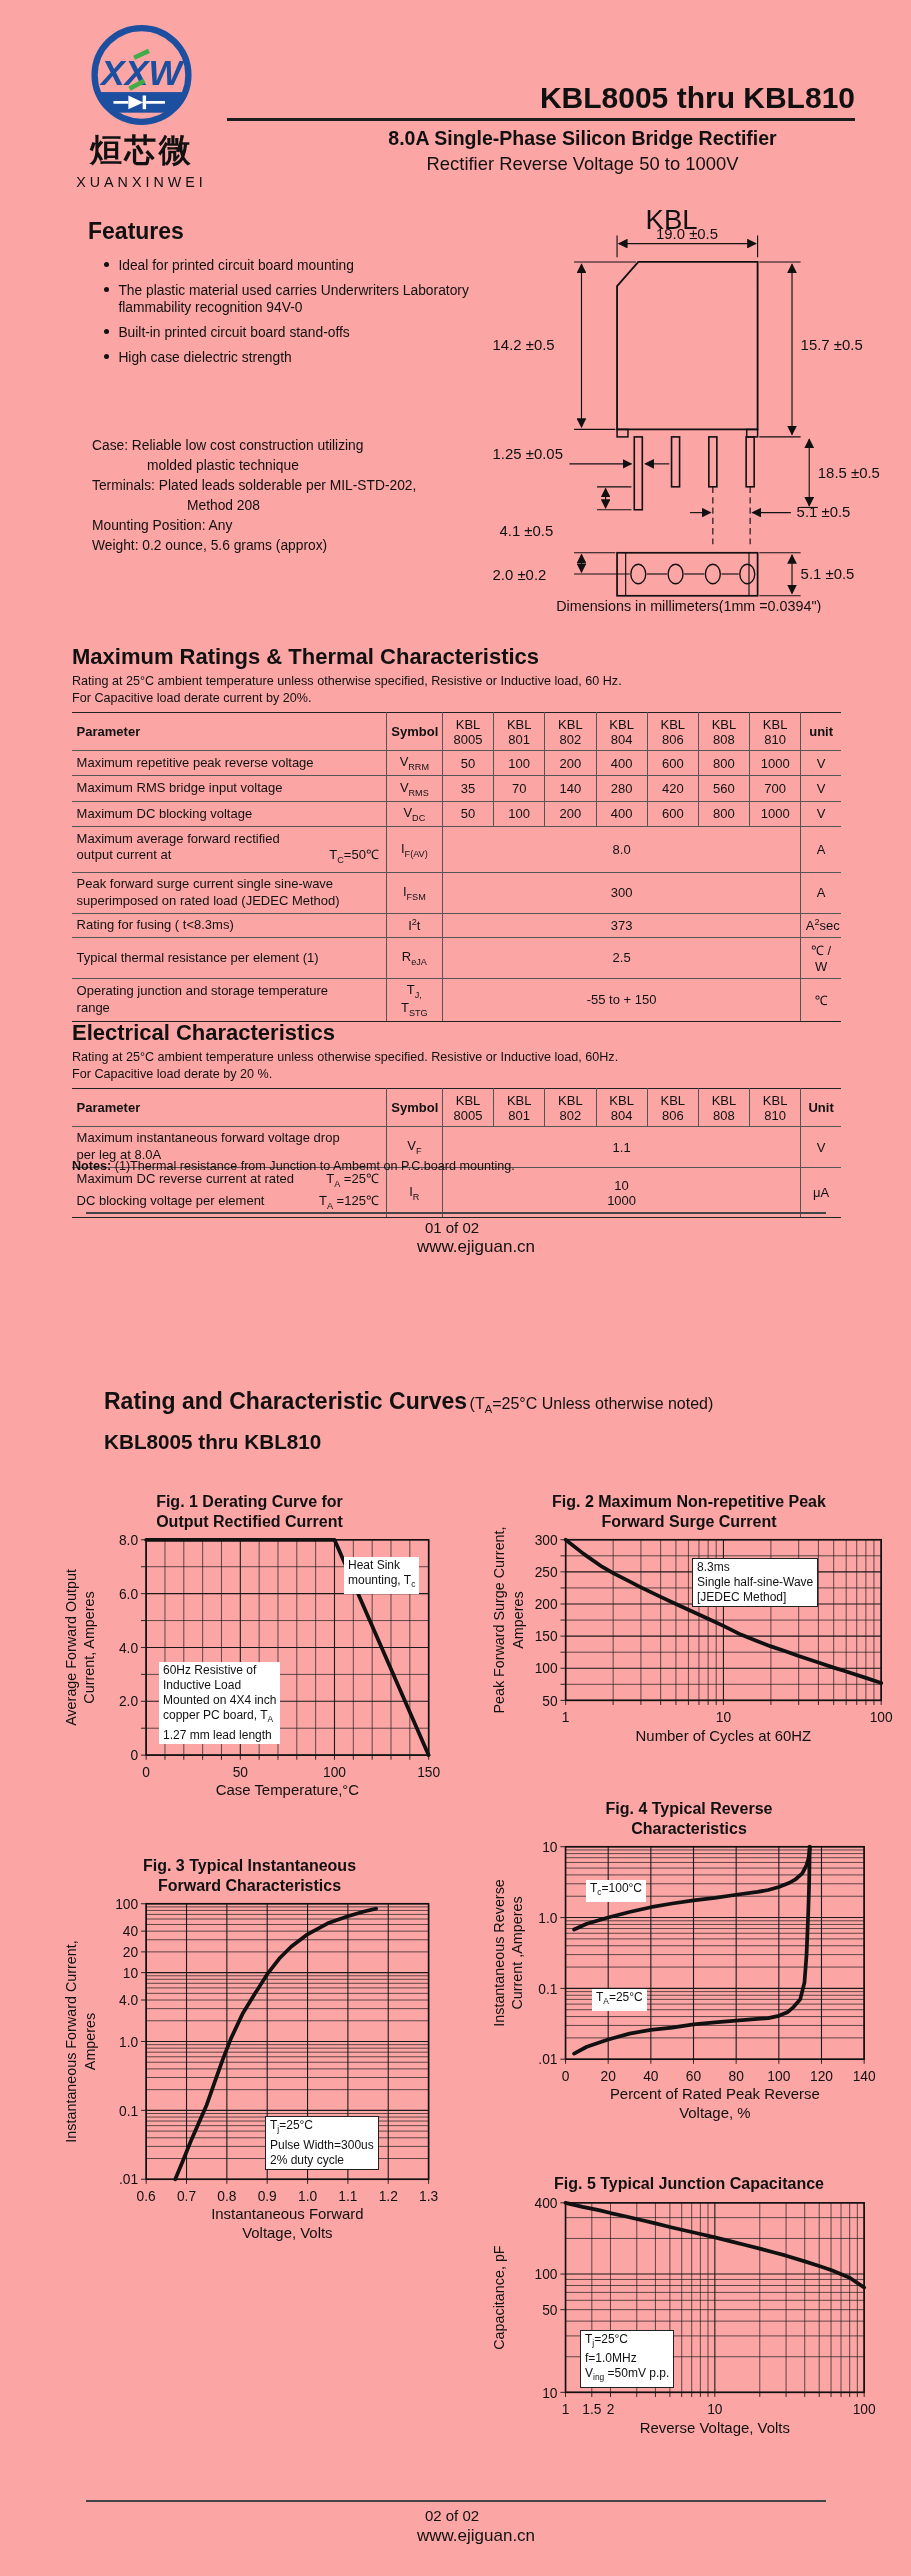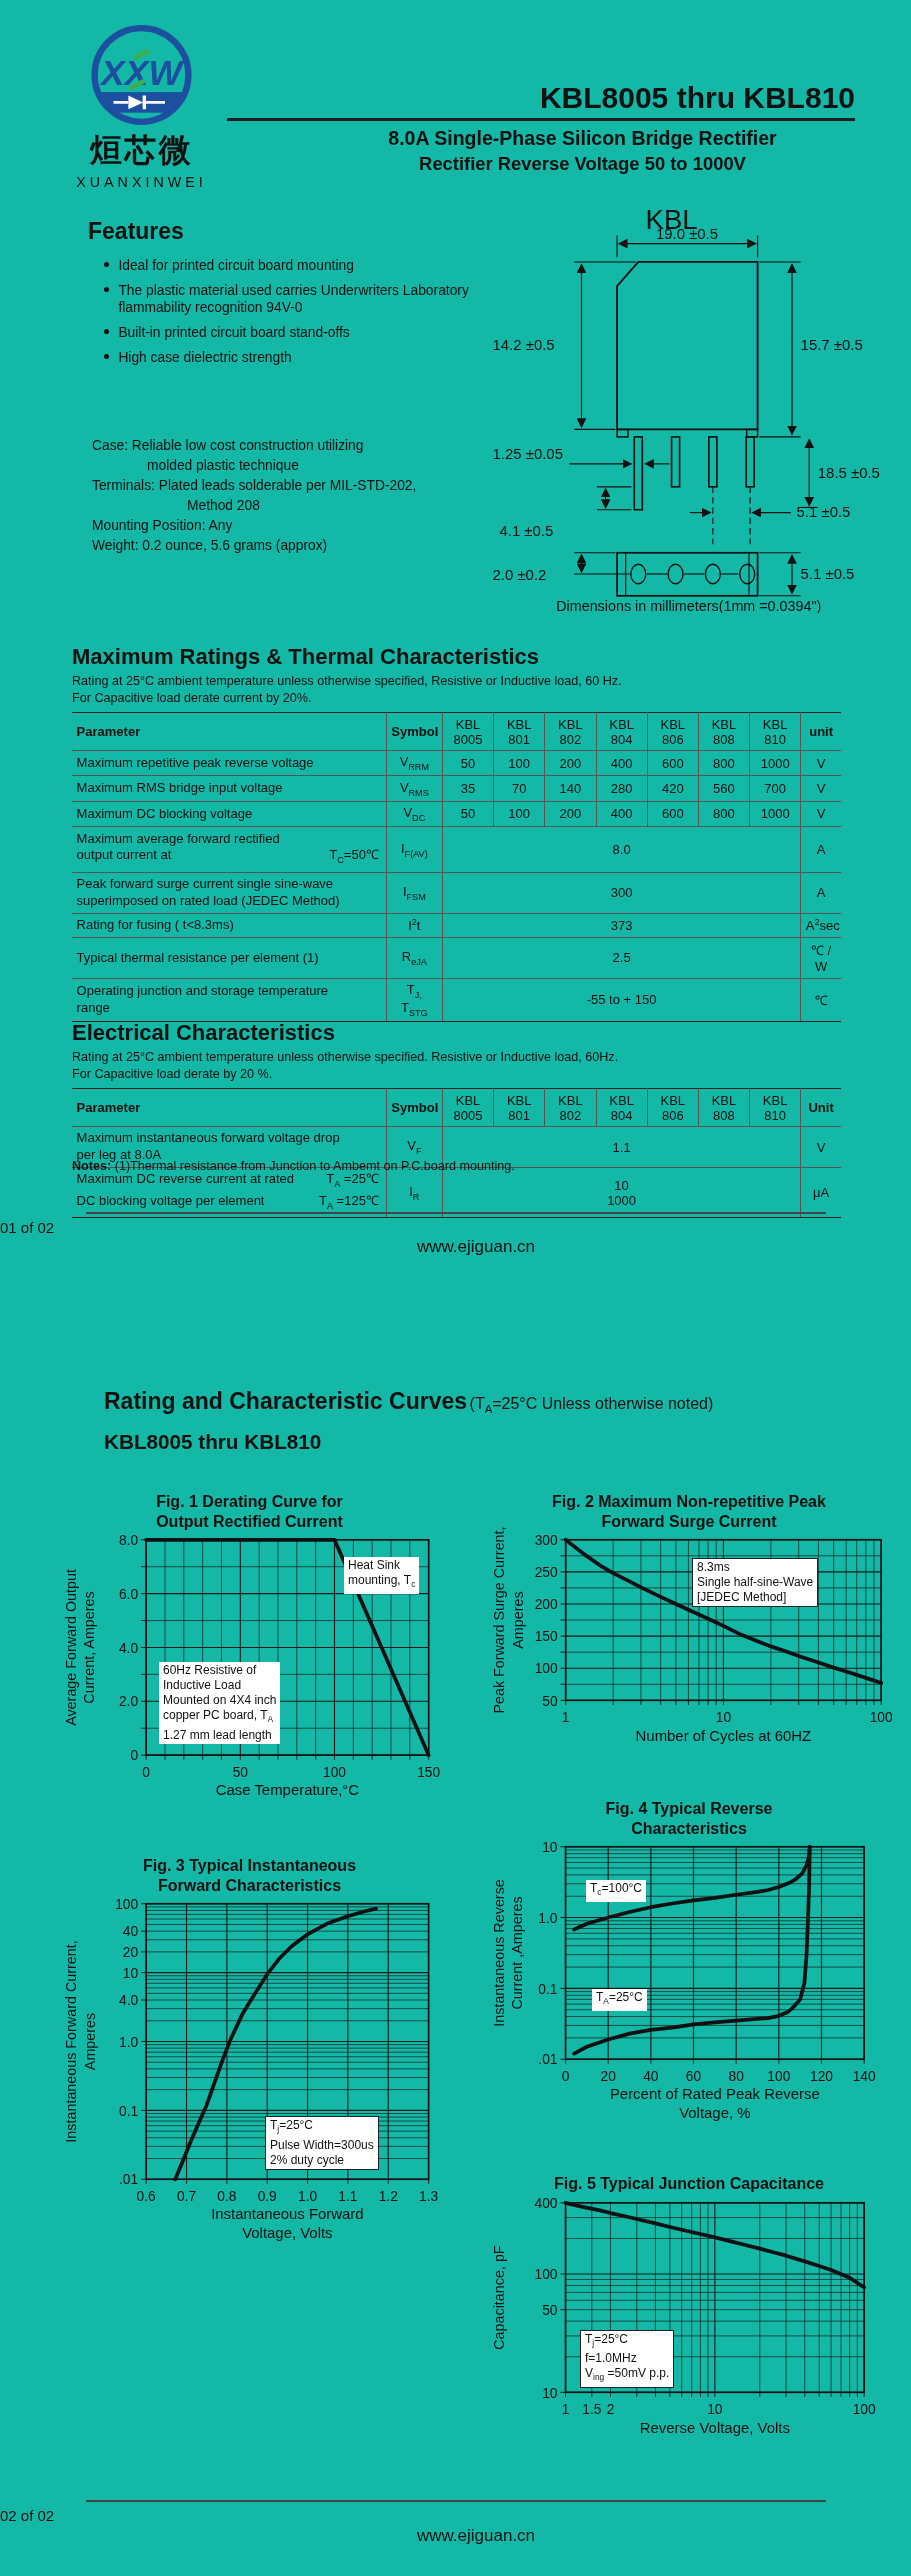--- a/index.html
+++ b/index.html
@@ -1,24 +1,24 @@
 <!DOCTYPE html>
 <html style="font-size:9.2px"><head>
 <meta charset="utf-8">
 <style>
   html,body{margin:0;padding:0;background:#9a9a9a;}
-  .sheet{position:relative;width:912px;height:2576px;background:#14b8a6;
+  .sheet{position:relative;width:912px;height:2576px;background:#fca5a5;
          font-family:"Liberation Sans",sans-serif;color:#111;overflow:hidden;}
   .abs{position:absolute;}
 
   
   .doc-title{left:310px;top:81px;width:545px;text-align:right;font-size:30px;font-weight:bold;letter-spacing:0px;}
   .title-rule{left:227px;top:118px;width:628px;height:3.4px;background:#1d1d1d;}
   .sub1{left:310px;top:127px;width:545px;text-align:center;font-size:19.5px;font-weight:bold;}
-  .sub2{left:310px;top:153px;width:545px;text-align:center;font-size:18.4px;font-weight:bold;}
+  .sub2{left:310px;top:153px;width:545px;text-align:center;font-size:18.4px;}
 
   
   .logo{left:64px;top:20.7px;width:155px;text-align:center;}
   .logo-cn{font-size:32px;font-weight:bold;letter-spacing:2.3px;margin-top:-2.3px;}
   .logo-en{font-size:14.3px;letter-spacing:4px;margin-top:1.1px;}
 
   
   .features{left:72px;top:218px;width:396px;margin-left:16px;}
   .mech{left:72px;top:436px;width:413px;}
   .h1{font-size:23px;font-weight:bold;margin:0 0 11.5px 0;}
@@ -45,21 +45,21 @@
   .pl{display:flex;justify-content:space-between;}
   .pl .cond{padding-right:2.3px;}
   sub{font-size:70%;} sup{font-size:70%;}
 
   .notes{left:72px;top:1159px;width:688px;font-size:12.6px;}
   .notes b{font-weight:bold;}
 
   
   .foot-rule1{left:86px;top:1212px;width:740px;height:1.7px;background:#444;}
   .foot-rule2{left:86px;top:2500px;width:740px;height:1.7px;background:#444;}
-  .pgnum{left:0;width:904px;font-size:15px;}
+  .pgnum{left:0;width:904px;text-align:center;font-size:15px;}
   .site{left:0;width:912px;text-align:center;font-size:17px;padding-left:20px;}
 
   
   .p2head{left:104px;top:1388px;width:746px;}
   .p2head .big{font-size:23px;font-weight:bold;}
   .p2head .small{font-size:16px;font-weight:normal;}
   .p2sub{left:104px;top:1430px;font-size:20.7px;font-weight:bold;}
 
   .fig{position:absolute;}
   .fig-title{text-align:center;font-weight:bold;font-size:16px;line-height:19.5px;}

